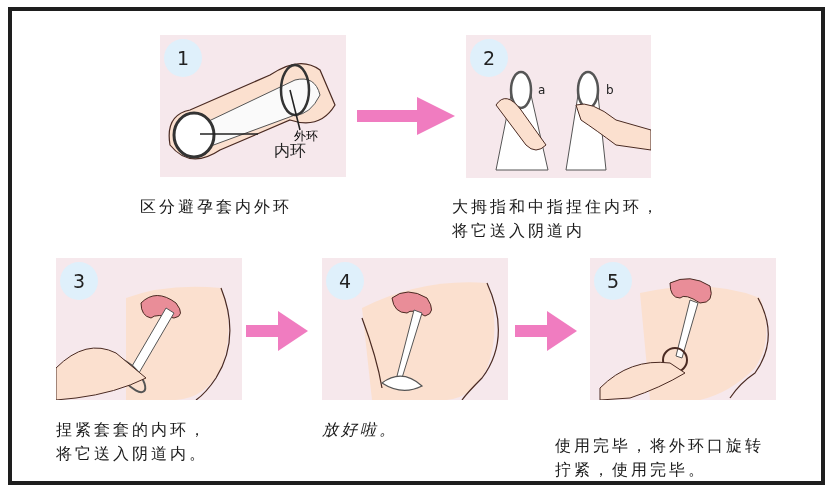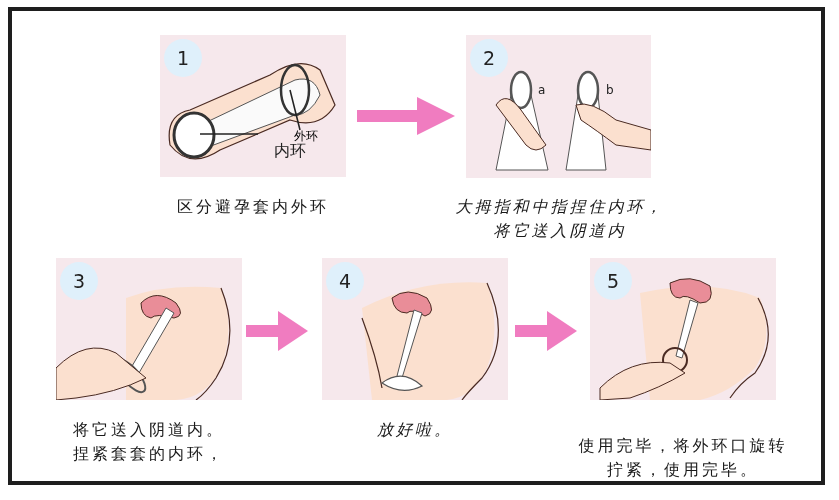--- a/index.html
+++ b/index.html
@@ -1,20 +1,20 @@
 <!DOCTYPE html>
 <html><head>
 <meta charset="utf-8">
 <style>
   html, body { margin:0; padding:0; background:#ffffff; }
   body { width:839px; height:500px; position:relative; overflow:hidden; font-family:"DejaVu Sans", sans-serif; }
   .frame { position:absolute; left:8px; top:7px; width:817px; height:478px; border:4px solid #1e1e1e; background:#fff; box-sizing:border-box; }
   .panel { position:absolute; background:#f6e8ec; overflow:hidden; }
   .badge { position:absolute; left:4px; top:4px; width:38px; height:38px; border-radius:50%; background:#dff0fb; display:flex; align-items:center; justify-content:center; font-size:19px; color:#222; }
-  .caption { position:absolute; text-align:center; font-size:16px; color:#1a1a1a; letter-spacing:3px; line-height:24px; }
+  .caption { position:absolute; font-size:16px; color:#1a1a1a; letter-spacing:3px; line-height:24px; }
   .arrow { position:absolute; }
   svg { display:block; }
 </style>
 </head>
 <body>
 
 <div class="frame"></div>
 
 <div class="panel" style="left:160px; top:35px; width:186px; height:142px;">
   <svg width="186" height="142" viewBox="0 0 186 142">
@@ -50,41 +50,41 @@
     <path d="M100 135 L112 60 L132 60 L140 135Z" fill="#fff" stroke="#555" stroke-width="1"></path>
     <ellipse cx="122" cy="55" rx="10" ry="18" fill="#fff" stroke="#555" stroke-width="2.5"></ellipse>
     <path d="M110 70 Q125 65 150 85 L185 95 L185 115 L150 110 Q130 95 115 85Z" fill="#fbe0cf" stroke="#4a2a22" stroke-width="1"></path>
   </svg>
   <div class="badge">
       <span>2</span>
     </div>
   <span style="position:absolute; left:72px; top:48px; font-size:12px; color:#222;">a</span>
   <span style="position:absolute; left:140px; top:48px; font-size:12px; color:#222;">b</span>
 </div>
-<div class="caption" style="left:440px; top:195px; width:240px;font-style:italic;">
+<div class="caption" style="left:452px; top:195px; width:240px;">
   <div>大拇指和中指捏住内环，</div>
   <div>将它送入阴道内</div>
 </div>
 
 <div class="panel" style="left:56px; top:258px; width:186px; height:142px;">
   <svg width="186" height="142" viewBox="0 0 186 142">
     <path d="M70 40 Q110 25 165 30 Q180 70 165 110 Q150 140 120 142 L70 142Z" fill="#fbe0cf"></path>
     <path d="M165 30 Q185 80 160 120 Q150 135 140 142" fill="none" stroke="#4a2a22" stroke-width="1.2"></path>
     <path d="M85 45 Q100 30 120 45 Q130 58 118 60 Q100 55 95 60 Q85 58 85 45Z" fill="#e98d98" stroke="#4a2a22" stroke-width="1"></path>
     <path d="M118 55 L80 120 L72 115 L110 50Z" fill="#fff" stroke="#555" stroke-width="1"></path>
     <ellipse cx="75" cy="118" rx="8" ry="20" transform="rotate(-40 75 118)" fill="none" stroke="#555" stroke-width="2"></ellipse>
     <path d="M0 110 Q30 80 60 95 L90 120 Q60 135 20 140 L0 142Z" fill="#fbe0cf" stroke="#4a2a22" stroke-width="1"></path>
   </svg>
   <div class="badge">
       <span>3</span>
     </div>
 </div>
 <div class="caption" style="left:56px; top:418px; width:186px;">
+  <div>捏紧套套的内环，</div>
   <div>将它送入阴道内。</div>
-  <div>捏紧套套的内环，</div>
 </div>
 
 <div class="arrow" style="left:246px; top:311px;">
   <svg width="64" height="40" viewBox="0 0 64 40">
       <rect x="0" y="14" width="34" height="12" fill="#f07cc0"></rect>
       <polygon points="32,0 62,20 32,40" fill="#f07cc0"></polygon>
     </svg>
 </div>
 
 <div class="panel" style="left:322px; top:258px; width:186px; height:142px;">

